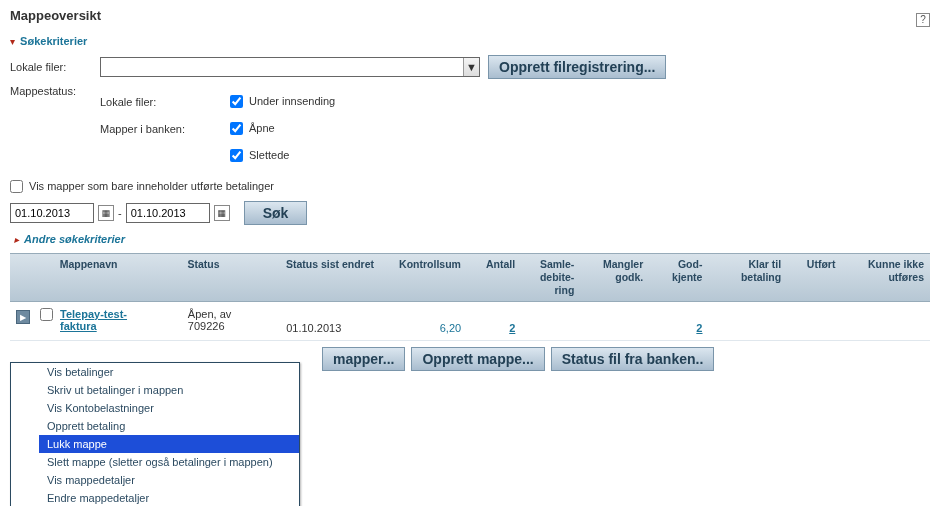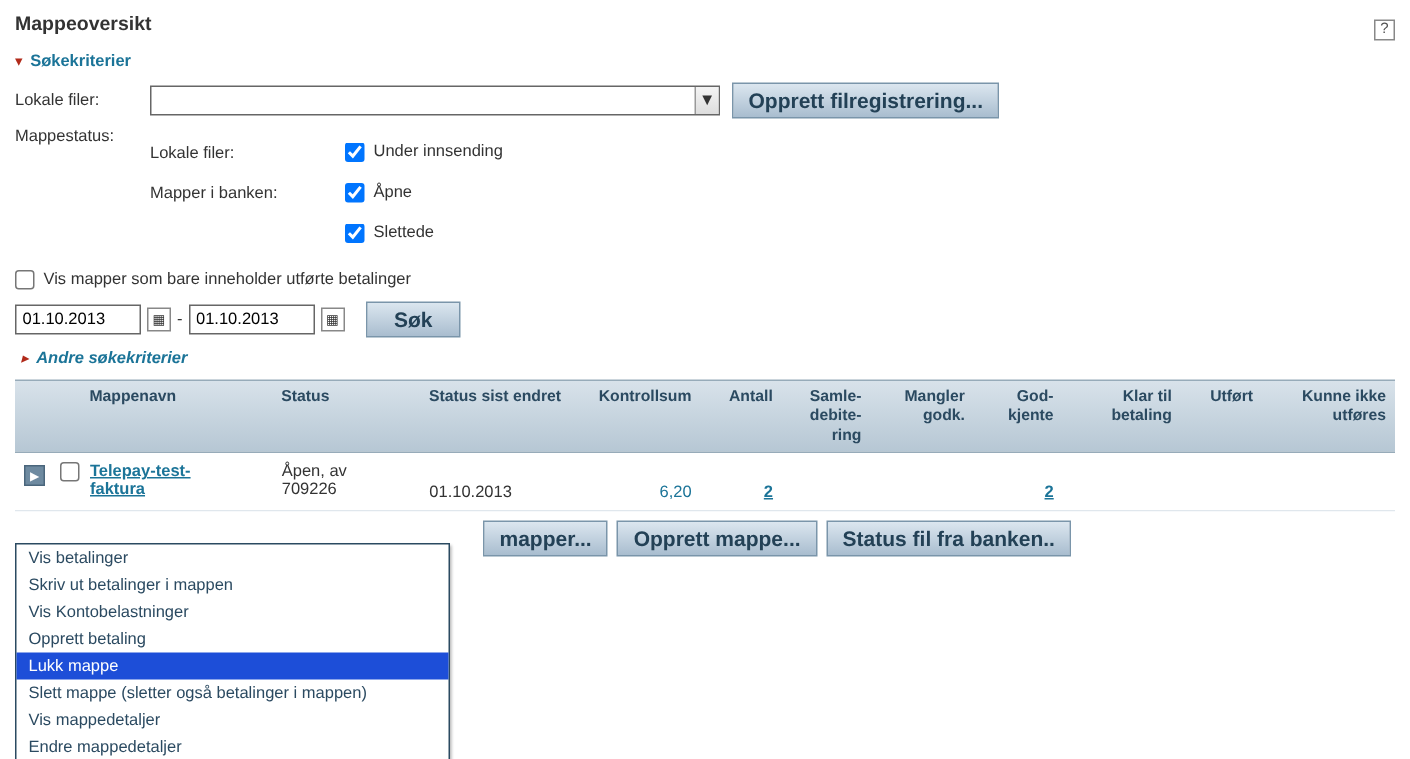--- a/index.html
+++ b/index.html
@@ -23,21 +23,21 @@
   .cal-icon { display:inline-flex; width:16px; height:16px; border:1px solid #888; background:#fff; margin:0 4px; align-items:center; justify-content:center; font-size:9px;}
   .table-wrap { margin-top: 6px; }
   .thead { background: linear-gradient(#d8e2ea,#b6c7d4); display:flex; border-top:1px solid #97abb9; border-bottom:1px solid #97abb9;}
   .th { padding: 4px 6px; color:#2b4a61; font-weight:bold; font-size:10.5px; line-height:1.25; }
   .th.right { text-align:right; }
   .trow { display:flex; align-items:flex-start; padding: 6px 0; border-bottom: 1px solid #e0e7ed; background:#fff;}
   .td { padding: 0 6px; font-size:11px; }
   .link { color:#1b7498; font-weight:bold; text-decoration:underline; }
   .row-btns { display:flex; gap:6px; padding: 6px; background:#fff;}
   .context-menu { position:absolute; left:10px; top:362px; width:290px; background:#fff; border:1px solid #2b4a61; box-shadow: 1px 1px 2px rgba(0,0,0,.3);}
-  .menu-item { padding: 3px 8px; color:#2b4a61; cursor:pointer; font-size:11px;}
+  .menu-item { padding: 3px 8px; color:#2b4a61; cursor:pointer; font-size:11px;margin-left:28px;}
   .menu-item.selected { background:#1d4ed8; color:#fff; }
   .row-handle { width:14px; height:14px; background:#6e8aa0; border:1px solid #4a667c; display:flex; align-items:center; justify-content:center; margin-top:2px;}
   .col-handle{width:24px}
   .col-chk{width:20px}
   .col-name{width:130px}
   .col-status{width:100px}
   .col-stendret{width:110px}
   .col-ksum{width:80px;text-align:right}
   .col-antall{width:55px;text-align:right}
   .col-samle{width:60px;text-align:right}

